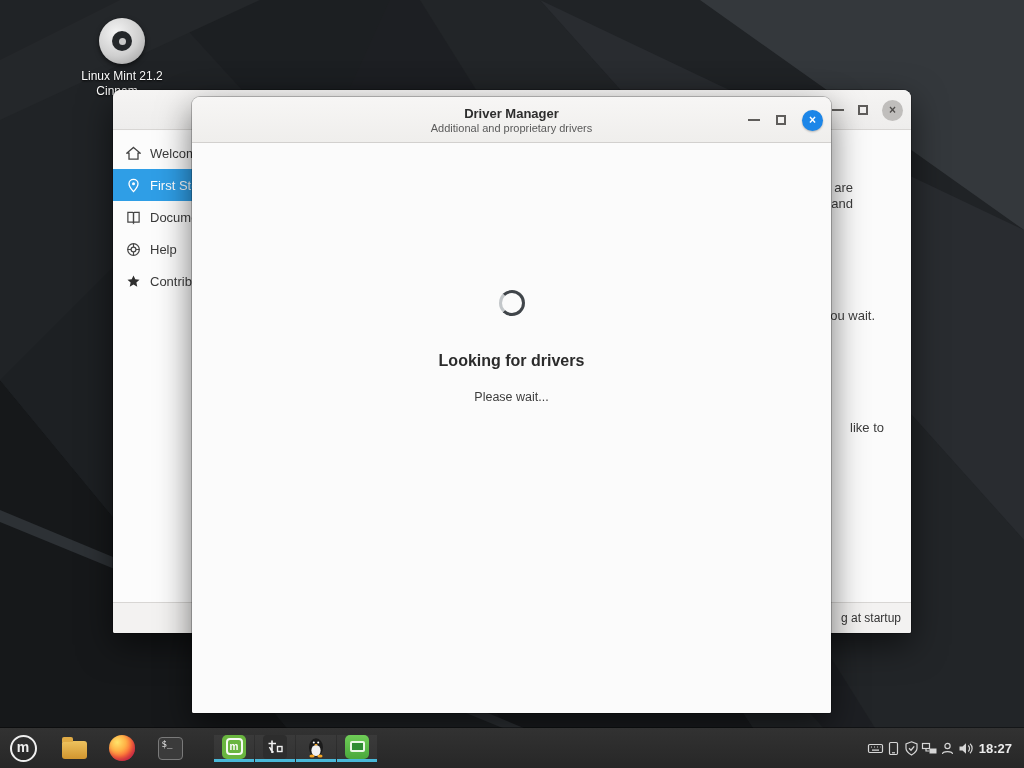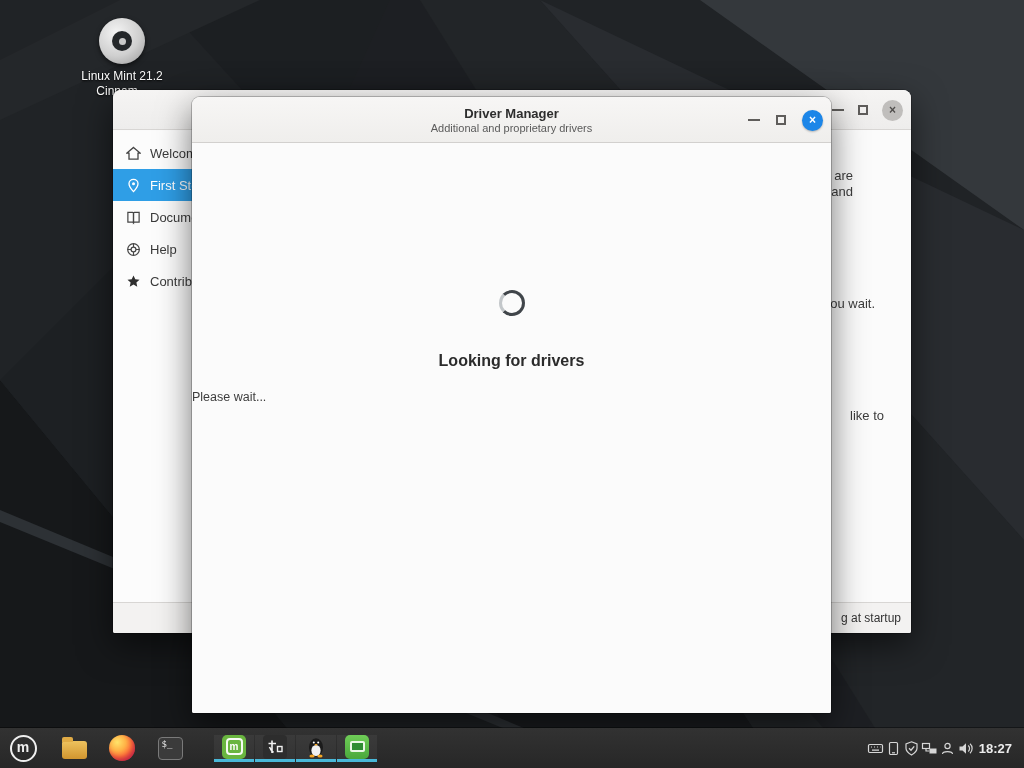--- a/index.html
+++ b/index.html
@@ -23,36 +23,36 @@
   .win-welcome { left:113px; top:90px; width:798px; height:543px; }
   .w-titlebar { position:absolute; left:0; top:0; right:0; height:40px; background:linear-gradient(#f5f4f3,#eeedec); border-bottom:1px solid #d8d6d4; }
   .w-btns { position:absolute; right:8px; top:0; height:40px; display:flex; align-items:center; gap:14px; }
   .wb-min { width:12px; height:2px; background:#5f5d5b; }
   .wb-max { width:10px; height:10px; border:2px solid #5f5d5b; }
   .wb-close-gray { width:21px; height:21px; border-radius:50%; background:#c0bebc; color:#504e4c; font-size:12px; font-weight:bold; display:flex; align-items:center; justify-content:center; line-height:1; }
   .sidebar { position:absolute; left:0; top:41px; bottom:31px; width:170px; background:#fcfcfc; padding-top:6px; }
   .side-item { display:flex; align-items:center; gap:9px; height:32px; padding-left:13px; font-size:13px; color:#3a3a3a; }
   .side-item.selected { background:#2f9ee6; color:#fff; }
   .side-item svg { flex:0 0 auto; }
-  .w-frag { position:absolute; font-size:13px; color:#3c3c3c; white-space:nowrap; }
+  .w-frag { position:absolute; font-size:13px; color:#3c3c3c; white-space:nowrap;margin-top:12px; }
   .w-footer { position:absolute; left:0; right:0; bottom:0; height:31px; background:#f3f2f1; border-top:1px solid #d8d6d4; display:flex; align-items:center; justify-content:flex-end; padding-right:10px; font-size:12px; color:#333; }
 
   
   .win-driver { left:192px; top:97px; width:639px; height:616px; z-index:5; }
   .d-titlebar { position:absolute; left:0; top:0; right:0; height:46px; background:linear-gradient(#f7f6f5,#efeeec); border-bottom:1px solid #d2d0ce; display:flex; flex-direction:column; align-items:center; justify-content:center; }
   .d-title { font-size:13px; font-weight:bold; color:#2d2d2d; }
   .d-subtitle { font-size:11px; color:#5a5a5a; margin-top:1px; }
   .d-btns { position:absolute; right:8px; top:0; height:46px; display:flex; align-items:center; gap:16px; }
   .db-close { width:21px; height:21px; border-radius:50%; background:#1c86e8; color:#fff; font-size:12px; font-weight:bold; display:flex; align-items:center; justify-content:center; line-height:1; box-shadow:0 1px 2px rgba(0,0,0,.25); }
   .d-content { position:absolute; left:0; right:0; top:47px; bottom:0; background:#fbfbfb; }
   .spinner { position:absolute; left:50%; top:146px; width:26px; height:26px; margin-left:-13px; border-radius:50%;
              border:3px solid #40454a; border-left-color:#c3c7ca; animation:spin 1.1s linear infinite; }
   @keyframes spin { to { transform:rotate(360deg); } }
   .d-heading { position:absolute; left:0; right:0; top:208px; text-align:center; font-size:16px; font-weight:bold; color:#2b2b2b; }
-  .d-wait { position:absolute; left:0; right:0; top:246px; text-align:left; font-size:12.5px; color:#3d3d3d; }
+  .d-wait { position:absolute; left:0; right:0; top:246px; text-align:center; font-size:12.5px; color:#3d3d3d; }
 
   
   .taskbar { position:absolute; left:0; right:0; bottom:0; height:40px; background:linear-gradient(#323232,#272727); z-index:20; display:flex; align-items:stretch; box-shadow:0 -1px 0 rgba(0,0,0,.4); }
   .tb-left { display:flex; align-items:center; gap:14px; padding-left:6px; }
   .menu-btn { width:34px; height:34px; display:flex; align-items:center; justify-content:center; }
   .mint-circle { width:27px; height:27px; border:2px solid #efefef; border-radius:50%; display:flex; align-items:center; justify-content:center; }
   .mint-circle span { color:#efefef; font-weight:bold; font-size:14px; line-height:1; transform:translateY(-1px); }
   .launcher { width:28px; height:28px; display:flex; align-items:center; justify-content:center; margin-left:6px; }
   .folder { width:25px; height:18px; position:relative; background:linear-gradient(#eec25e,#d1952f); border-radius:2px 3px 3px 3px; margin-top:3px; }
   .folder::before { content:""; position:absolute; left:0; top:-4px; width:11px; height:5px; background:#e0ab45; border-radius:2px 2px 0 0; }

